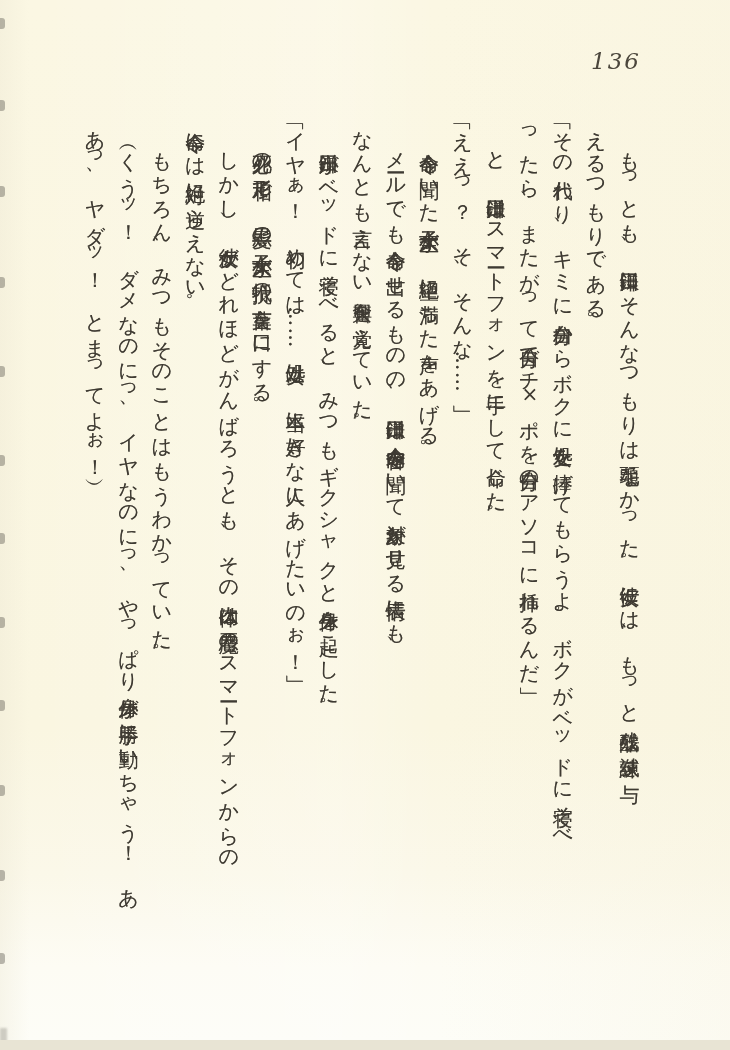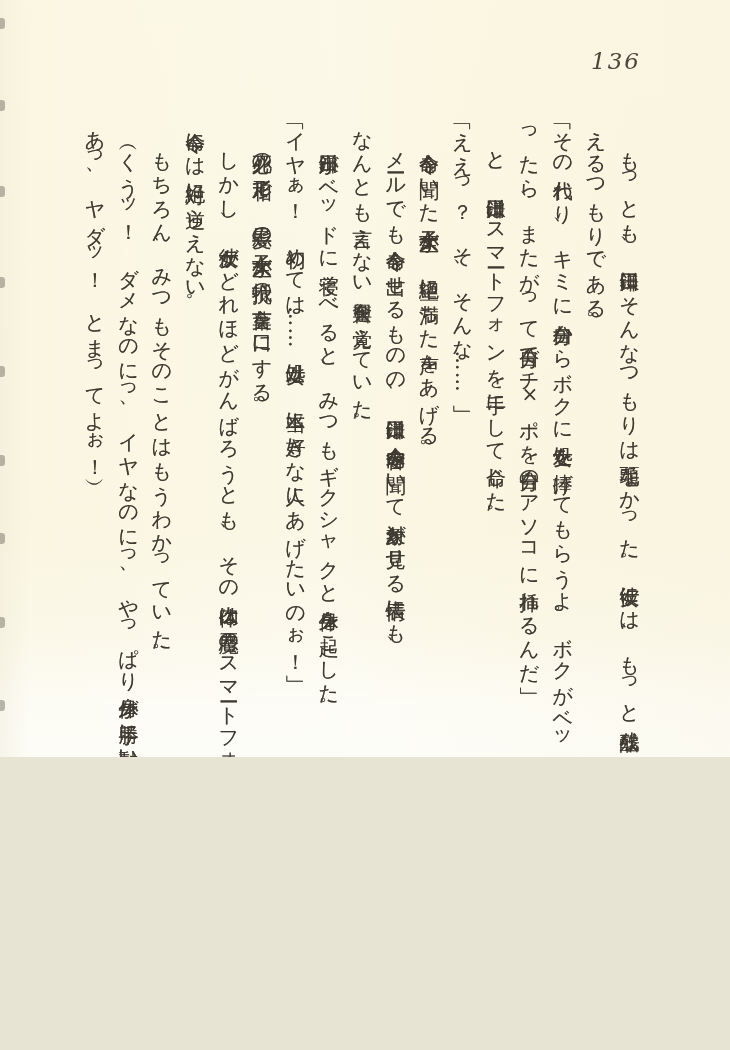--- a/index.html
+++ b/index.html
@@ -3,21 +3,21 @@
 <meta charset="utf-8">
 <style>
   html, body {
     margin: 0;
     padding: 0;
     background: #e8e4d4;
   }
   .page {
     position: relative;
     width: 730px;
-    height: 757px;
+    height: 1040px;
     overflow: hidden;
     background:
       linear-gradient(to bottom,
         #fbf7e3 0%, #faf6e1 70%, #fbf8e9 84%, #fdfcf4 93%, #fdfdf7 100%);
     font-family: "DejaVu Serif", "Liberation Serif", serif;
   }
   
   .page::before {
     content: "";
     position: absolute;

